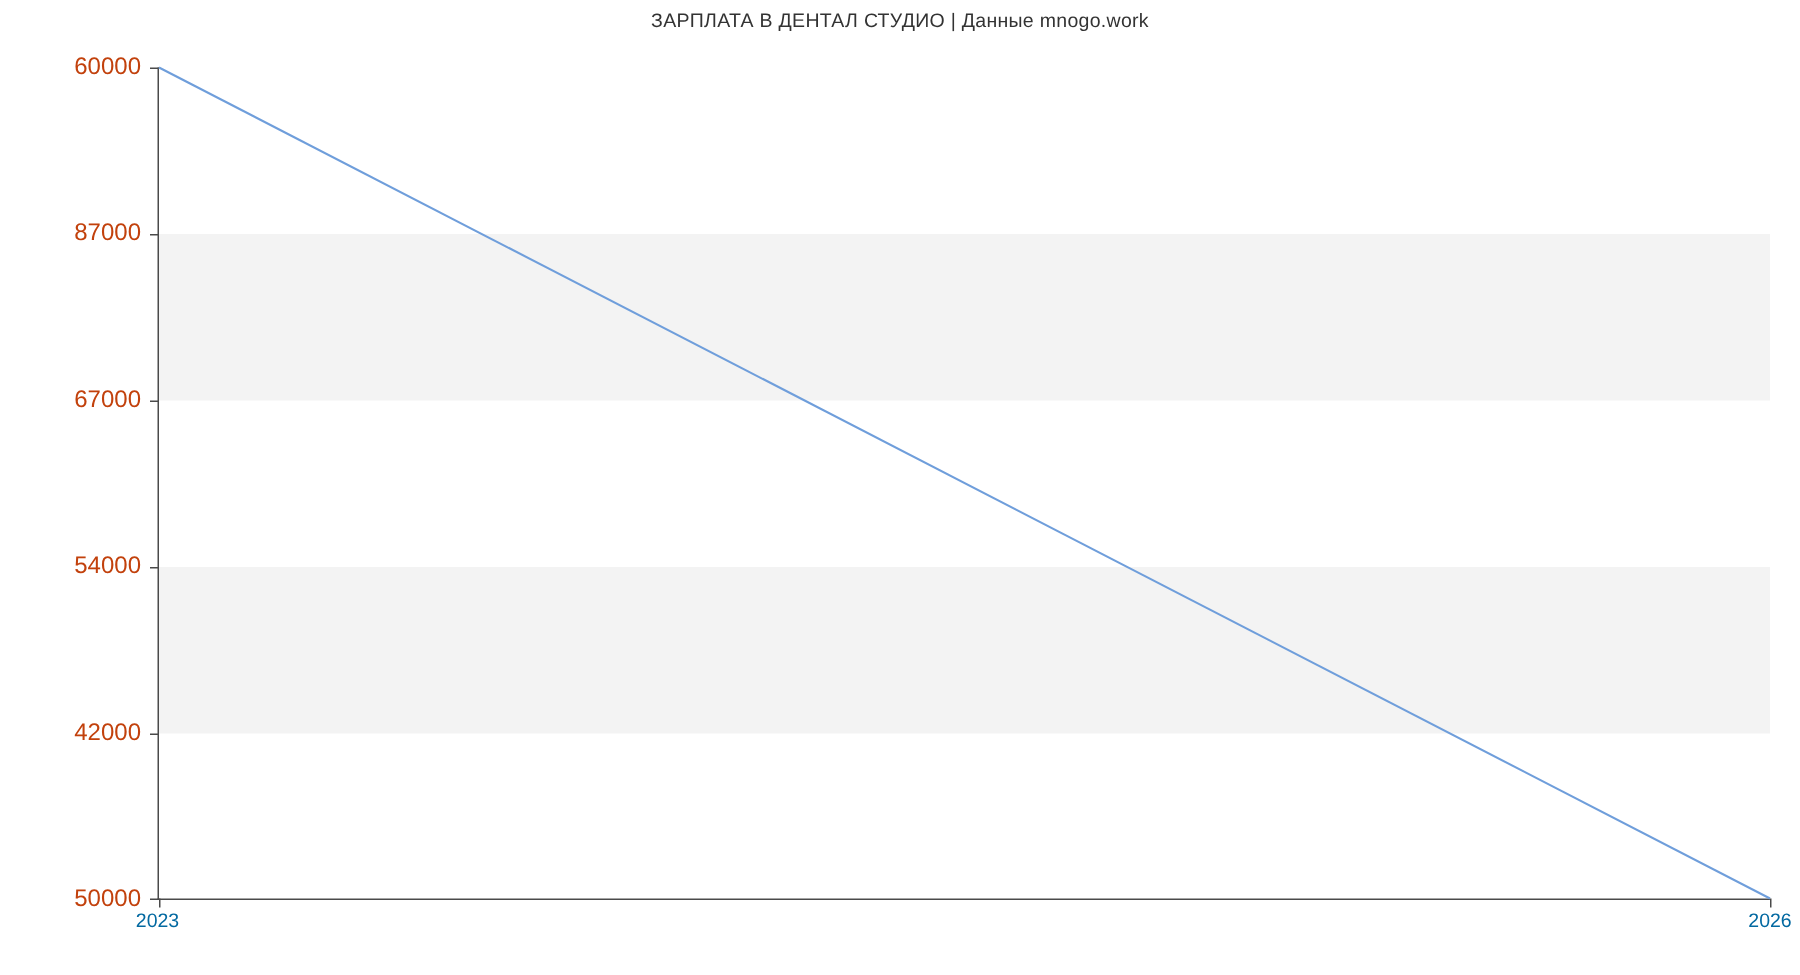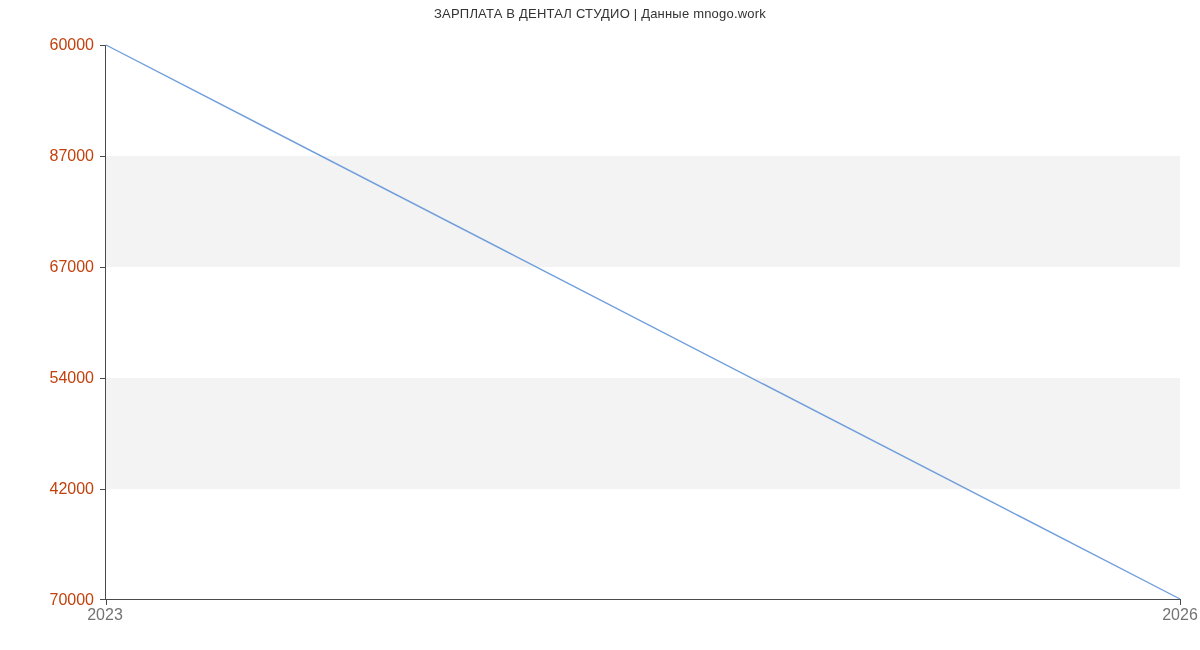--- a/index.html
+++ b/index.html
@@ -61,22 +61,22 @@
   .xtick {
     position: absolute;
     bottom: -6px;
     width: 1px;
     height: 6px;
     background: #4a4a4a;
   }
   .xlabel {
     position: absolute;
     top: 606px;
-    font-size: 16px;
-    color: #737373;
+    font-size: 13px;
+    color: #0369a1;
     transform: translateX(-50%);
     white-space: nowrap;
   }
   svg.line {
     position: absolute;
     left: 0;
     top: 0;
     width: 100%;
     height: 100%;
     overflow: visible;
@@ -86,21 +86,21 @@
 <body>
 
 <div class="chart-wrap">
   <div class="title">ЗАРПЛАТА В  ДЕНТАЛ СТУДИО | Данные mnogo.work</div>
 
   <div class="ylabel" style="top:45px">60000</div>
   <div class="ylabel" style="top:156px">87000</div>
   <div class="ylabel" style="top:267px">67000</div>
   <div class="ylabel" style="top:378px">54000</div>
   <div class="ylabel" style="top:489px">42000</div>
-  <div class="ylabel" style="top:600px">70000</div>
+  <div class="ylabel" style="top:600px">50000</div>
 
   <div class="xlabel" style="left:105px">2023</div>
   <div class="xlabel" style="left:1180px">2026</div>
 
   <div class="plot">
 
     <div class="band" style="top:111px;height:111px"></div>
     <div class="band" style="top:333px;height:111px"></div>
 
     <div class="ytick" style="top:0px"></div>

